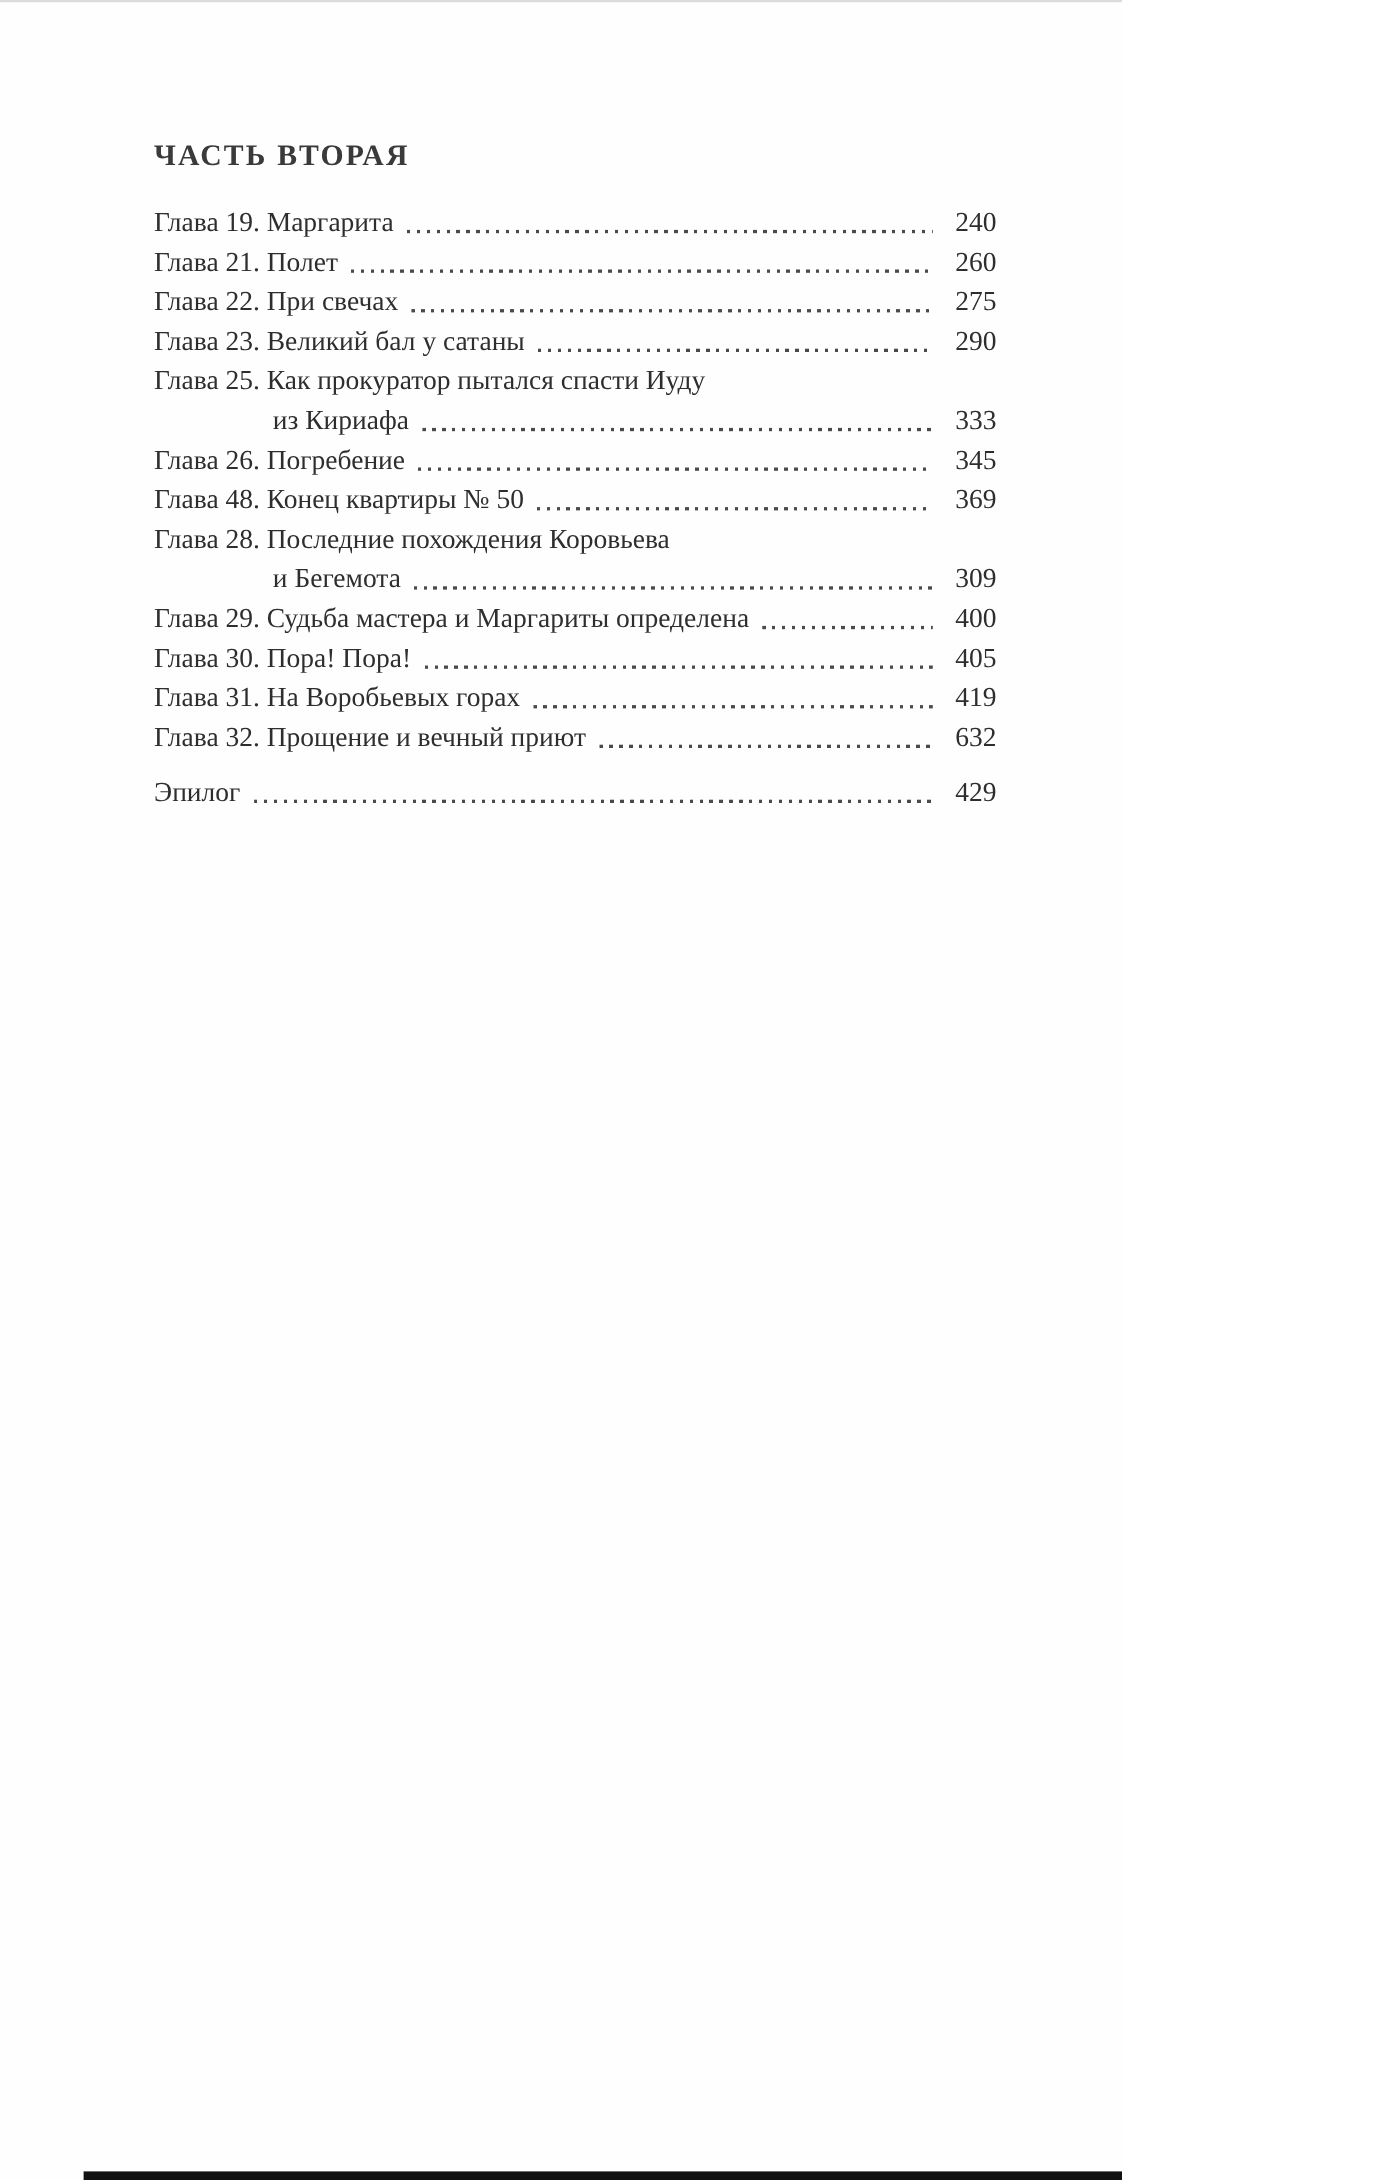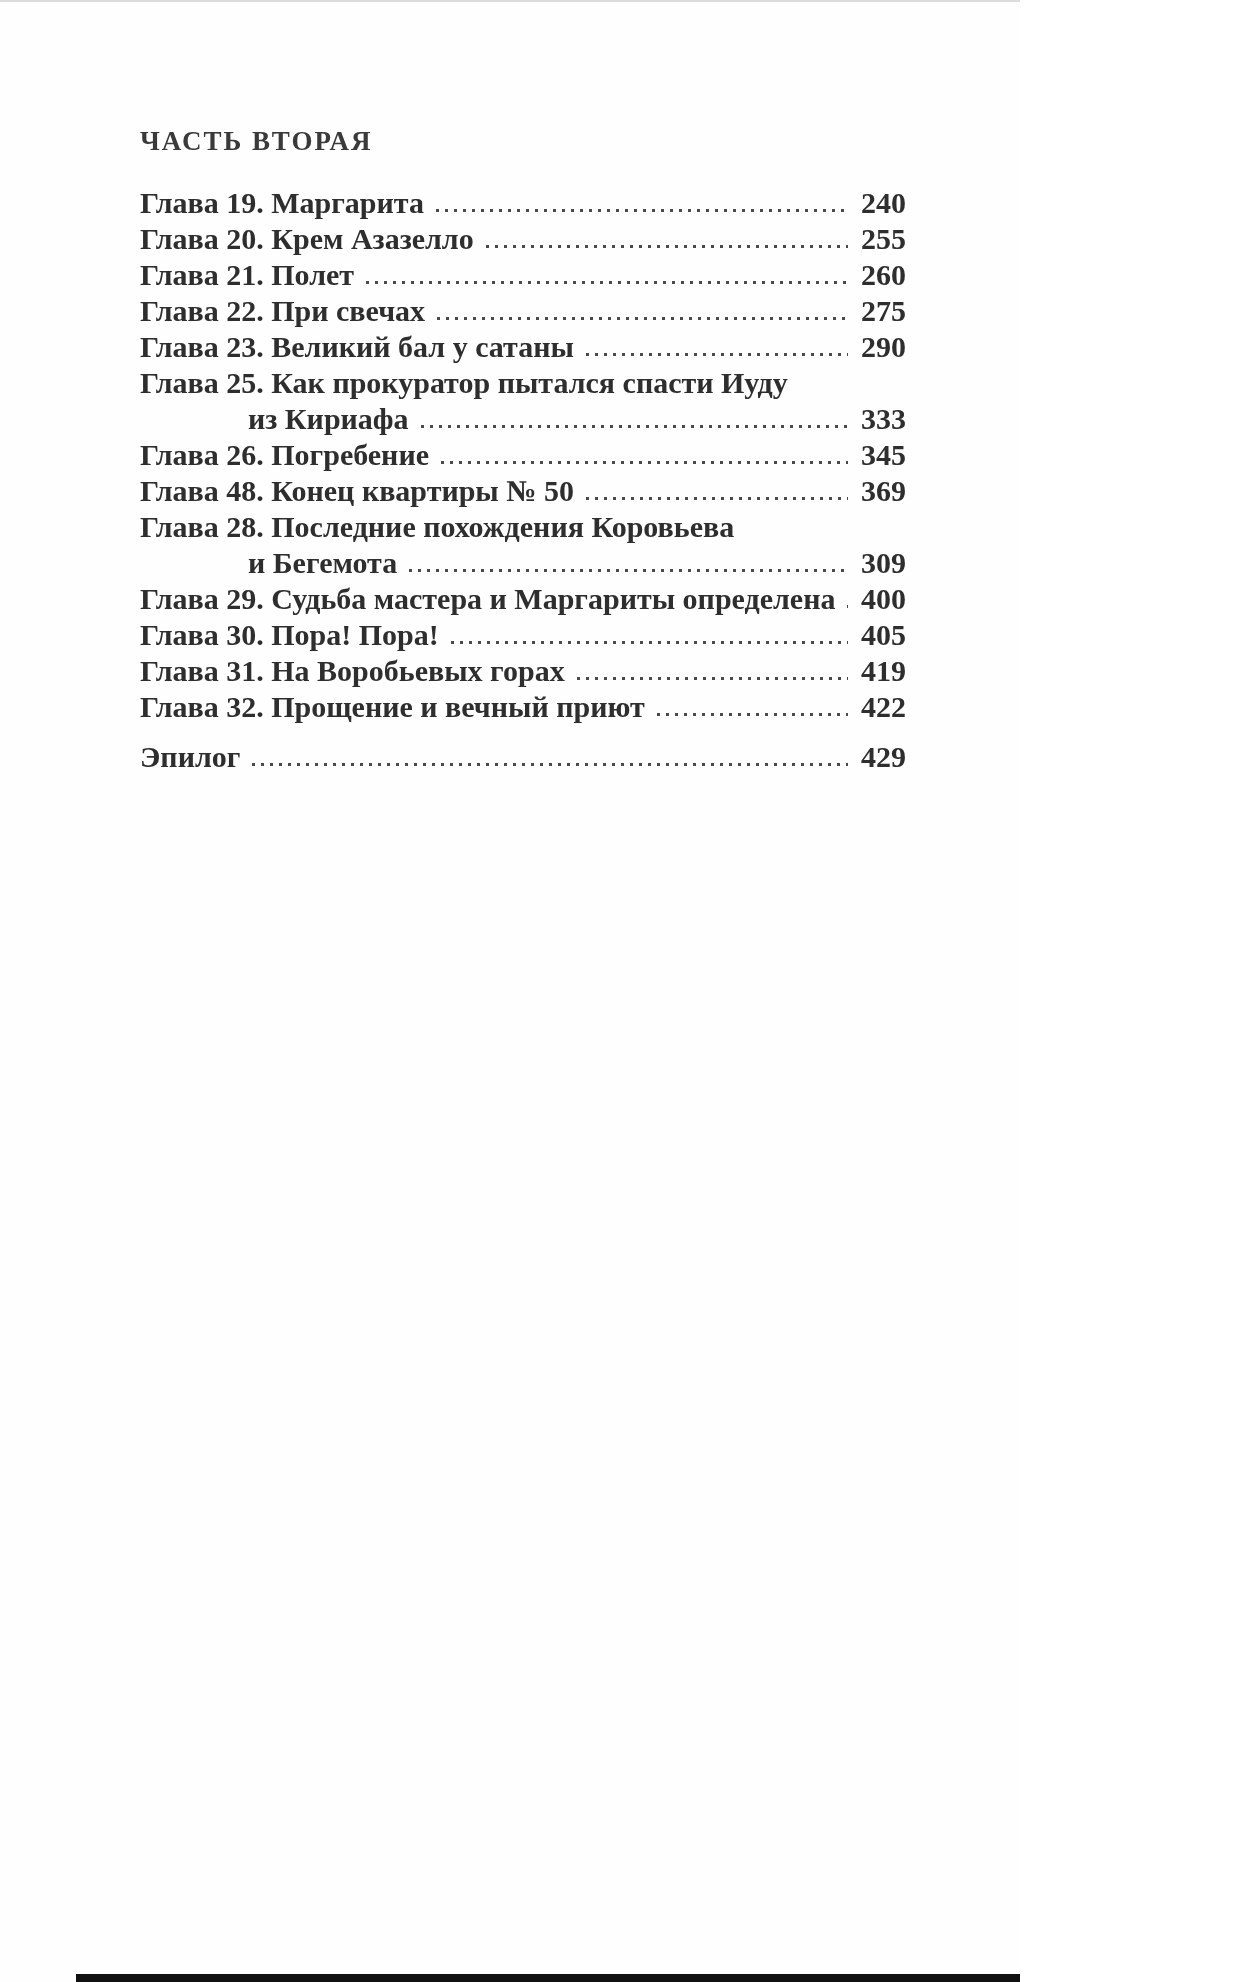--- a/index.html
+++ b/index.html
@@ -37,24 +37,23 @@
   .section-title {
     font-size: 27px;
     font-weight: bold;
     letter-spacing: 2px;
     color: #3a3a3a;
     margin: 0 0 28px 0;
   }
   .toc-row {
     display: flex;
     align-items: center;
-    font-size: 30px;
+    font-size: 25px;
     line-height: 36px;
     white-space: nowrap;
-    font-weight: bold;
   }
   .toc-row .label {
     flex: 0 0 auto;
   }
   .leader {
     flex: 1 1 auto;
     align-self: flex-end;
     height: 3px;
     margin: 0 10px 9px 12px;
     background-image: repeating-linear-gradient(to right, #4a4a4a 0 3px, transparent 3px 9px);
@@ -79,25 +78,20 @@
 
   <div class="content">
     <div class="section-title">ЧАСТЬ ВТОРАЯ</div>
 
     <div class="toc-row">
       <span class="label">Глава 19. Маргарита</span>
       <span class="leader"></span>
       <span class="page-num">240</span>
     </div>
 
-    <div class="toc-row">
-      <span class="label">Глава 20. Крем Азазелло</span>
-      <span class="leader"></span>
-      <span class="page-num">255</span>
-    </div>
 
     <div class="toc-row">
       <span class="label">Глава 21. Полет</span>
       <span class="leader"></span>
       <span class="page-num">260</span>
     </div>
 
     <div class="toc-row">
       <span class="label">Глава 22. При свечах</span>
       <span class="leader"></span>
@@ -155,21 +149,21 @@
 
     <div class="toc-row">
       <span class="label">Глава 31. На Воробьевых горах</span>
       <span class="leader"></span>
       <span class="page-num">419</span>
     </div>
 
     <div class="toc-row">
       <span class="label">Глава 32. Прощение и вечный приют</span>
       <span class="leader"></span>
-      <span class="page-num">422</span>
+      <span class="page-num">632</span>
     </div>
 
     <div class="toc-row epilogue-row">
       <span class="label">Эпилог</span>
       <span class="leader"></span>
       <span class="page-num">429</span>
     </div>
   </div>
 
   <div class="bottom-bar"></div>

